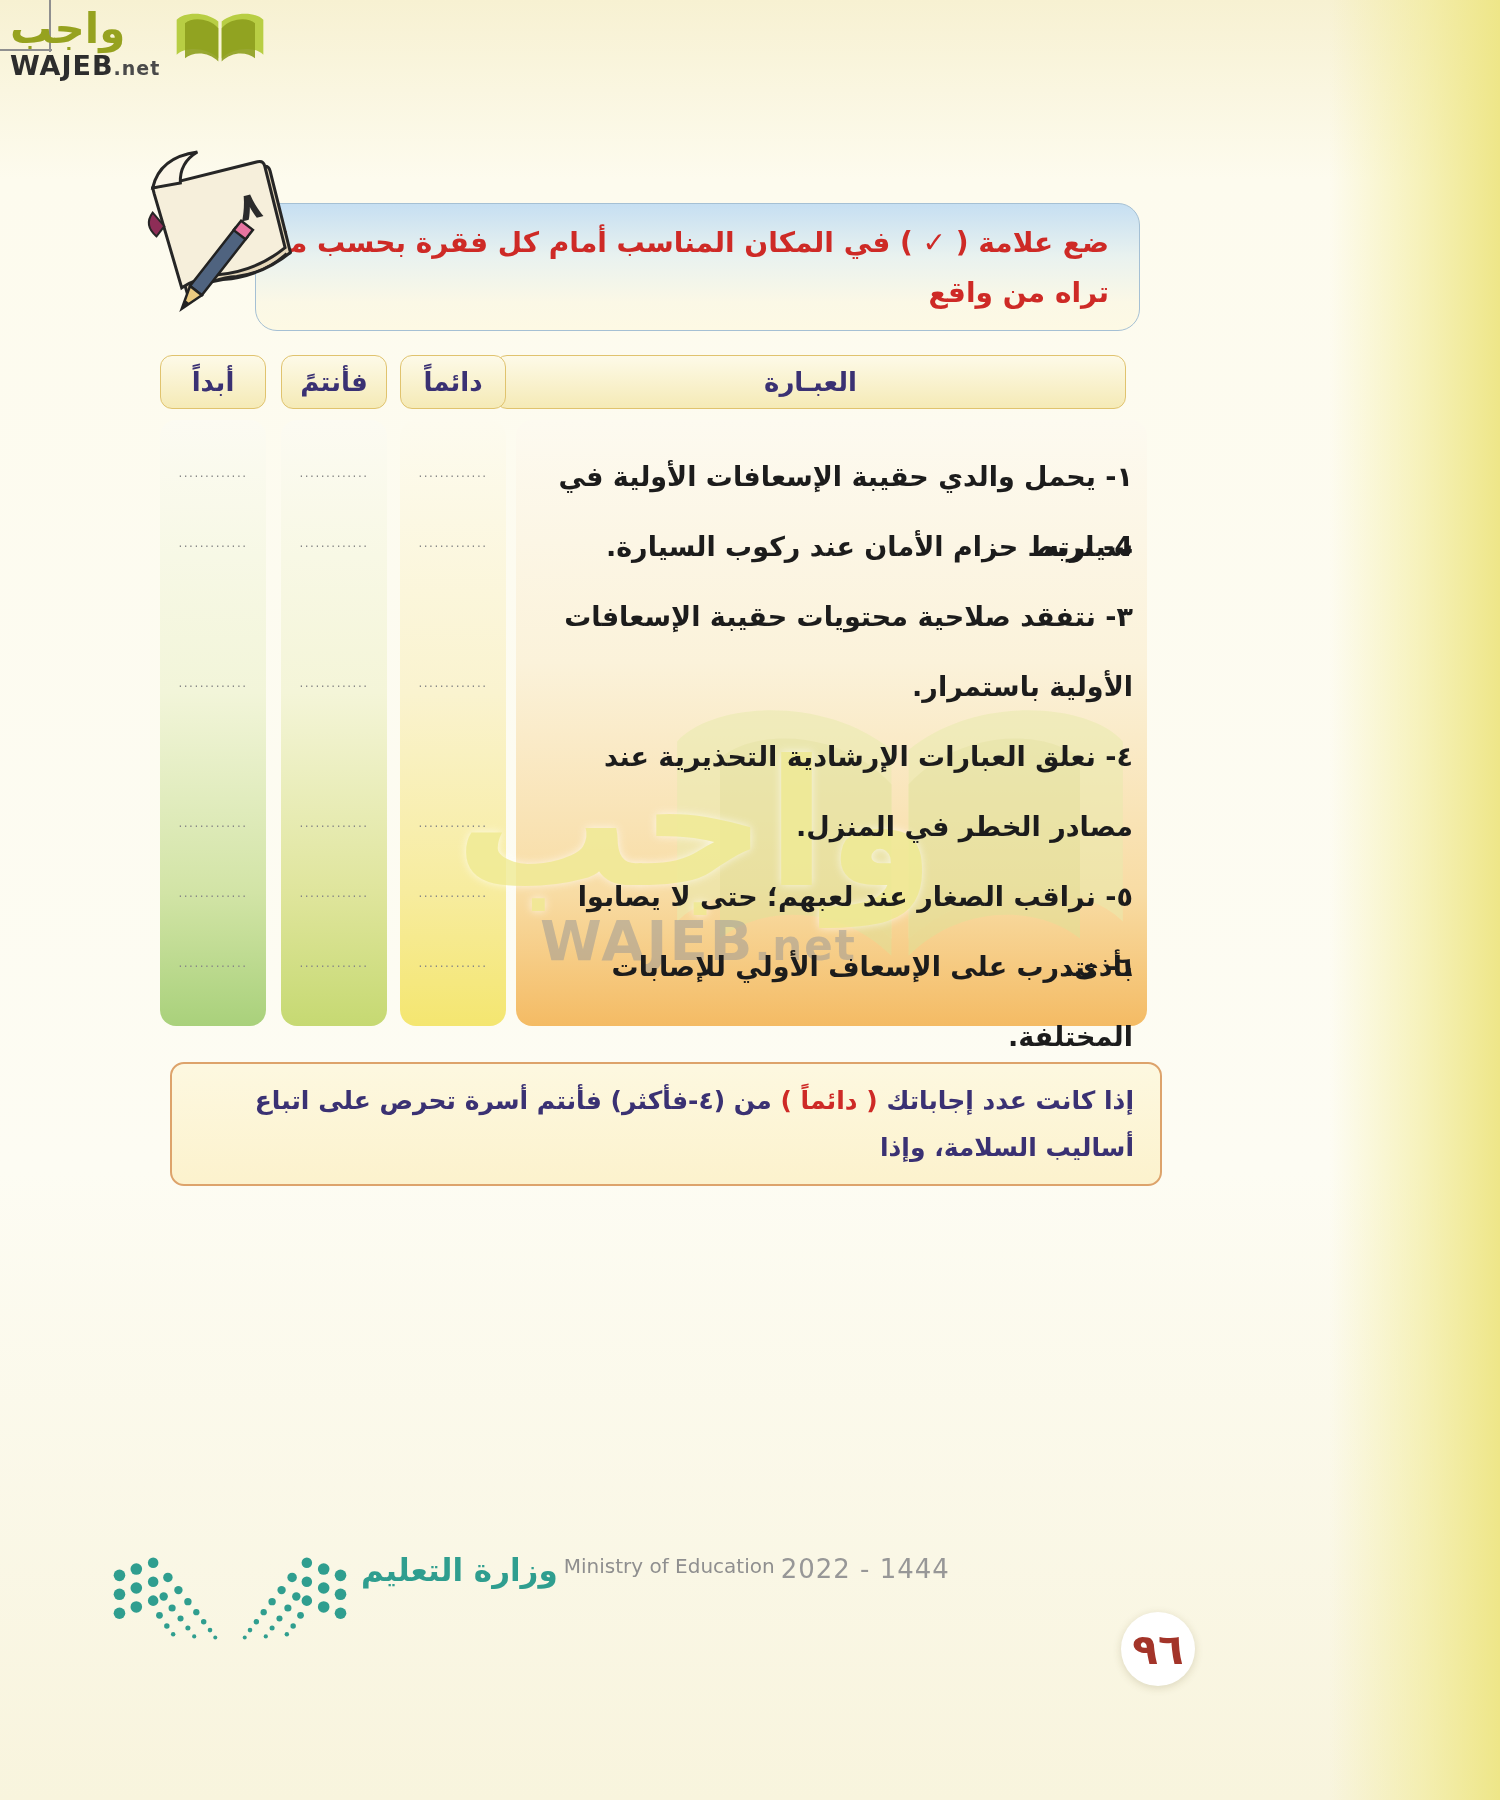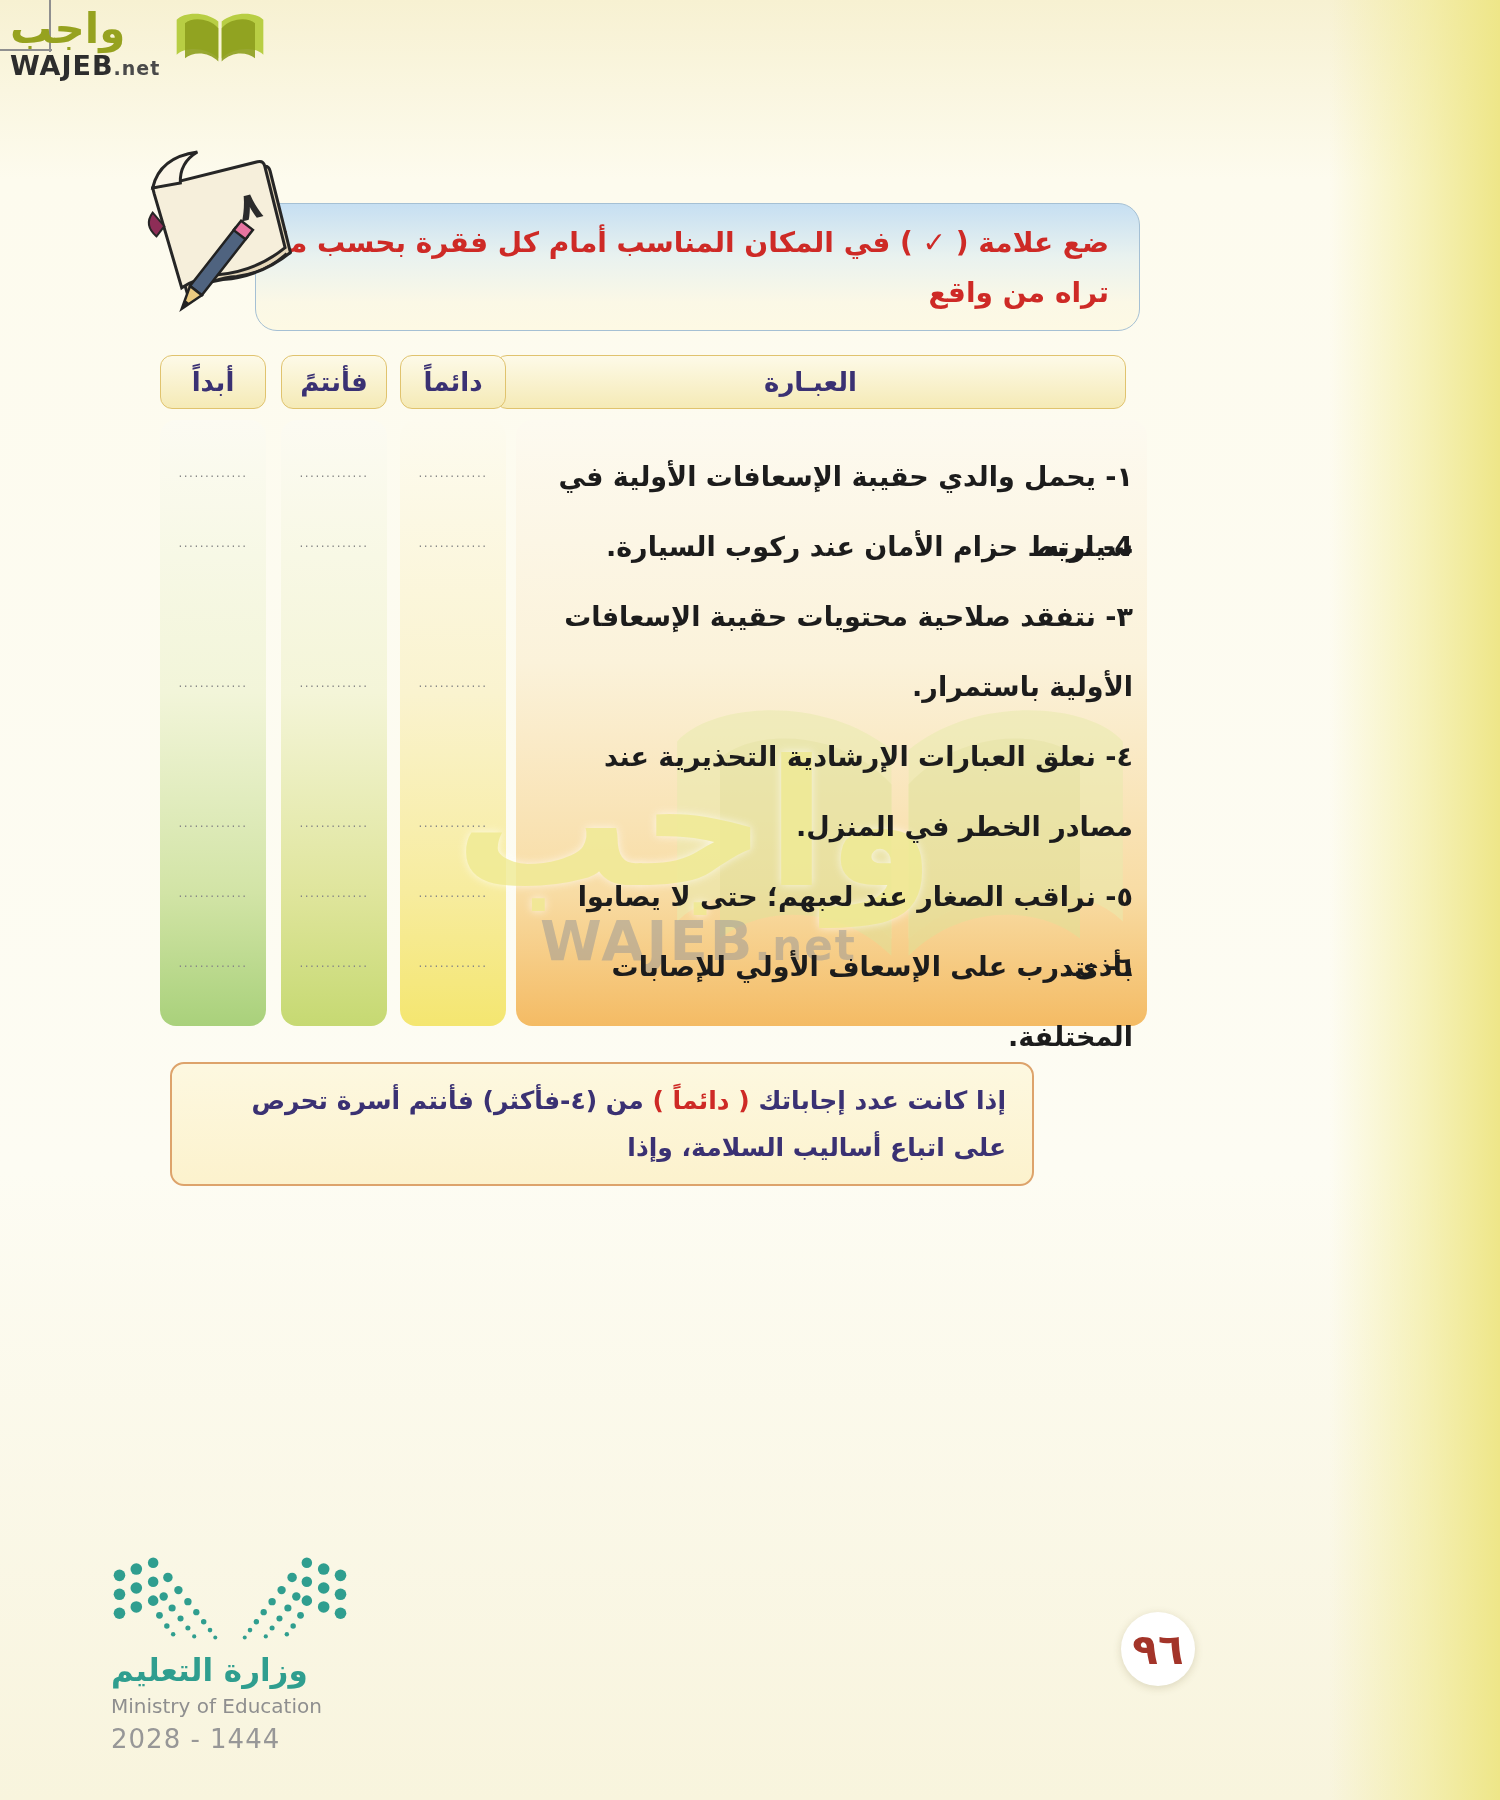--- a/index.html
+++ b/index.html
@@ -48,29 +48,29 @@
 
   
   .wm-book{position:absolute;left:640px;top:690px;z-index:2;opacity:.55;}
   .wm-ar{position:absolute;left:455px;top:700px;z-index:2;font-size:175px;font-weight:bold;
     color:#f0eb95;opacity:.8;text-shadow:0 0 8px rgba(255,255,255,.9);line-height:250px;}
   .wm-en{position:absolute;left:540px;top:908px;z-index:2;font-size:56px;font-weight:bold;
     color:#979797;opacity:.5;letter-spacing:2px;}
   .wm-en .tld{font-size:42px;}
 
   
-  .note-box{position:absolute;left:170px;top:1062px;width:864px;height:124px;box-sizing:border-box;
+  .note-box{position:absolute;left:170px;top:1062px;width:992px;height:124px;box-sizing:border-box;
     border:2px solid #dda36b;border-radius:14px;
     background:linear-gradient(180deg,#fdf8e0,#fcf2cd);
     padding:13px 26px 0 20px;direction:rtl;text-align:right;
     font-size:25px;font-weight:bold;color:#3a3173;line-height:47px;}
   .note-red{color:#ce2a26;}
 
   
-  .ministry{position:absolute;left:105px;top:1548px;display:flex;flex-direction:column;}
+  .ministry{position:absolute;left:105px;top:1548px;display:flex;flex-direction:row;text-align:center;}
   .moe-ar{font-size:31px;font-weight:bold;color:#2f9e8f;margin:4px 0 0 6px;}
   .moe-en{font-size:20px;color:#8f8f8f;margin:6px 0 0 6px;}
   .moe-years{font-size:26px;color:#979797;margin:6px 0 0 6px;letter-spacing:1px;}
 
   
   .page-circle{position:absolute;left:1121px;top:1612px;width:74px;height:74px;border-radius:50%;
     background:#fff;box-shadow:0 2px 8px rgba(90,80,20,.18);
     display:flex;align-items:center;justify-content:center;
     font-size:42px;font-weight:bold;color:#a33429;z-index:3;}
 </style>
@@ -163,21 +163,21 @@
       <circle cx="75" cy="76" r="2.4"></circle>
         <circle cx="81" cy="84" r="2"></circle>
       <circle cx="48" cy="64" r="3.2"></circle>
         <circle cx="55" cy="74" r="2.6"></circle>
         <circle cx="61" cy="82" r="2.1"></circle>
     </g>
     <use href="#wingL" transform="matrix(-1,0,0,1,230,0)"></use>
   </svg>
   <div class="moe-ar">وزارة التعليم</div>
   <div class="moe-en">Ministry of Education</div>
-  <div class="moe-years">2028 - 1444</div>
+  <div class="moe-years">2022 - 1444</div>
 </div>
 
 <div class="page-circle">
   <span>٩٦</span>
 </div>
 
 <div class="statement" style="top: 442px;">١- يحمل والدي حقيبة الإسعافات الأولية في سيارته.</div>
 <div class="statement" style="top: 512px;">4- نربط حزام الأمان عند ركوب السيارة.</div>
 <div class="statement" style="top: 582px;">٣- نتفقد صلاحية محتويات حقيبة الإسعافات الأولية باستمرار.</div>
 <div class="statement" style="top: 722px;">٤- نعلق العبارات الإرشادية التحذيرية عند مصادر الخطر في المنزل.</div>

